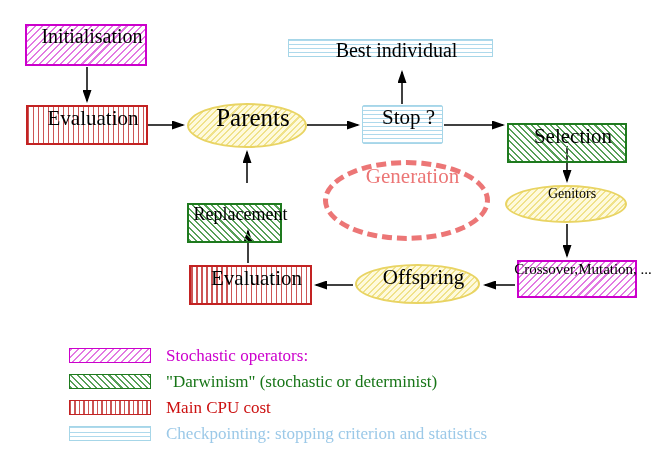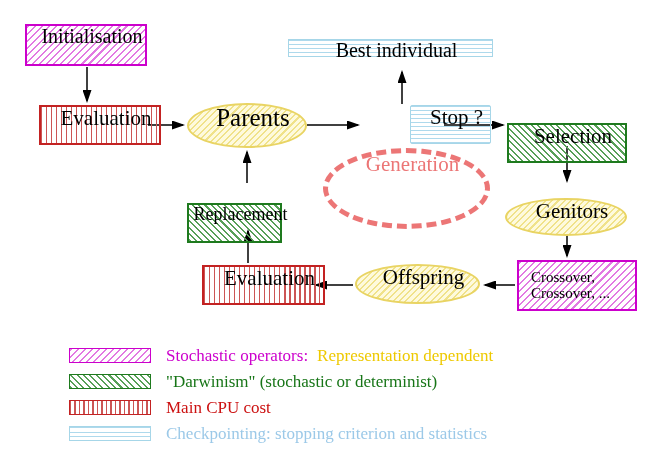--- a/index.html
+++ b/index.html
@@ -18,33 +18,32 @@
     background:repeating-linear-gradient(135deg, var(--magenta-hatch) 0 1.5px, rgba(0,0,0,0) 1.5px 5px);
   }
   .green-box{
     border:2px solid var(--green);
     background:repeating-linear-gradient(45deg, var(--green-hatch) 0 1.5px, rgba(0,0,0,0) 1.5px 4.5px);
     margin-top:18px;
   }
   .red-box{
     border:2px solid var(--red);
     background:repeating-linear-gradient(90deg, var(--red-stripe) 0 1.5px, rgba(0,0,0,0) 1.5px 5px);
-    margin-left:13px;
   }
   .cyan-box{
     border:1.5px solid var(--cyan);
     background:repeating-linear-gradient(180deg, var(--cyan-stripe) 0 1px, rgba(0,0,0,0) 1px 4px);
   }
   .yellow-ellipse{
     border:2px solid var(--yellow-border);
     background-color:var(--yellow-fill);
     background-image:repeating-linear-gradient(135deg, var(--yellow-hatch) 0 1.5px, rgba(0,0,0,0) 1.5px 4.5px);
     border-radius:50%;
   }
-  .rounded{border-radius:2px;margin-left:48px;}
+  .rounded{border-radius:2px;}
   .generation{
     border:5px dashed var(--salmon);
     border-radius:50%;
     color:var(--salmon);
     background:transparent;
   }
   .arrows{position:absolute;left:0;top:0;width:662px;height:471px;pointer-events:none;}
   .arrows line{stroke:#000;stroke-width:1.5;}
   .legend-row{
     position:absolute;left:25px;display:flex;align-items:center;height:17px;padding-left:44px;
@@ -113,45 +112,44 @@
 </div>
 
 <div class="node green-box" style="left:507px;top:105px;width:120px;height:40px;font-size:21px">
   <span>Selection</span>
 </div>
 
 <div class="node green-box" style="left:187px;top:185px;width:95px;height:40px;font-size:18px">
   <span>Replacement</span>
 </div>
 
-<div class="node generation" style="left:323px;top:148px;width:167px;height:81px;font-size:21px">
+<div class="node generation" style="left:323px;top:160px;width:167px;height:81px;font-size:21px">
   <span>Generation</span>
 </div>
 
-<div class="node yellow-ellipse" style="left:505px;top:198px;width:122px;height:38px;font-size:21px">
+<div class="node yellow-ellipse" style="left:505px;top:185px;width:122px;height:38px;font-size:14px">
   <span>Genitors</span>
 </div>
 
 <div class="node red-box" style="left:189px;top:265px;width:123px;height:40px;font-size:21px">
   <span>Evaluation</span>
 </div>
 
 <div class="node yellow-ellipse" style="left:355px;top:264px;width:125px;height:40px;font-size:21px">
   <span>Offspring</span>
 </div>
 
-<div class="node magenta-box" style="left:517px;top:260px;width:120px;height:51px;font-size:15px;flex-direction:column">
+<div class="node magenta-box" style="left:517px;top:260px;width:120px;height:38px;font-size:15px;flex-direction:row">
   <span>Crossover,</span>
-  <span>Crossover, ...</span>
+  <span>Mutation, ...</span>
 </div>
 
 <div class="legend-row" style="top:347px">
   <span class="swatch sw-magenta"></span>
   <span class="legend-text" style="color:var(--magenta)">Stochastic operators:</span>
-  <span class="legend-text" style="color:var(--yellow-text);margin-left:9px">Representation dependent</span>
 </div>
 
 <div class="legend-row" style="top:373px">
   <span class="swatch sw-green"></span>
   <span class="legend-text" style="color:var(--green-text)">"Darwinism" (stochastic or determinist)</span>
 </div>
 
 <div class="legend-row" style="top:399px">
   <span class="swatch sw-red"></span>
   <span class="legend-text" style="color:var(--red-text)">Main CPU cost</span>

